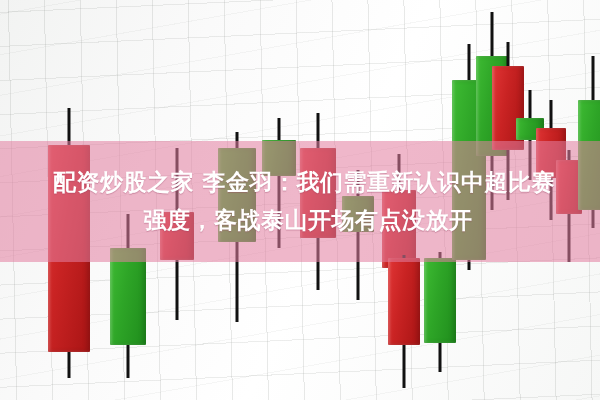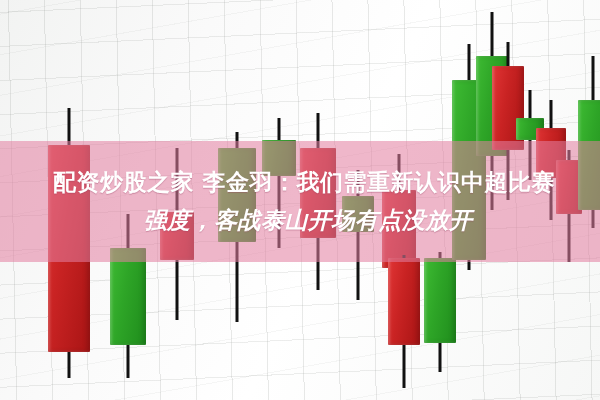--- a/index.html
+++ b/index.html
@@ -117,21 +117,21 @@
     color: #ffffff;
     font-weight: bold;
     font-size: 23px;
     line-height: 38px;
     letter-spacing: 0.5px;
     text-shadow: 0 1px 1px rgba(150,60,95,0.35);
     white-space: nowrap;
   }
   .caption-line { display: block; }
   .cap-line1 { padding-left: 8px; }
-  .cap-line2 { padding-left: 16px; font-style: italic; }
+  .cap-line2 { padding-left: 16px; }
 </style>
 </head>
 <body>
 
 <div id="stage">
 
   <div class="bg-wash"></div>
 
   <div class="grid-layer">
     <div class="grid-v"></div>

